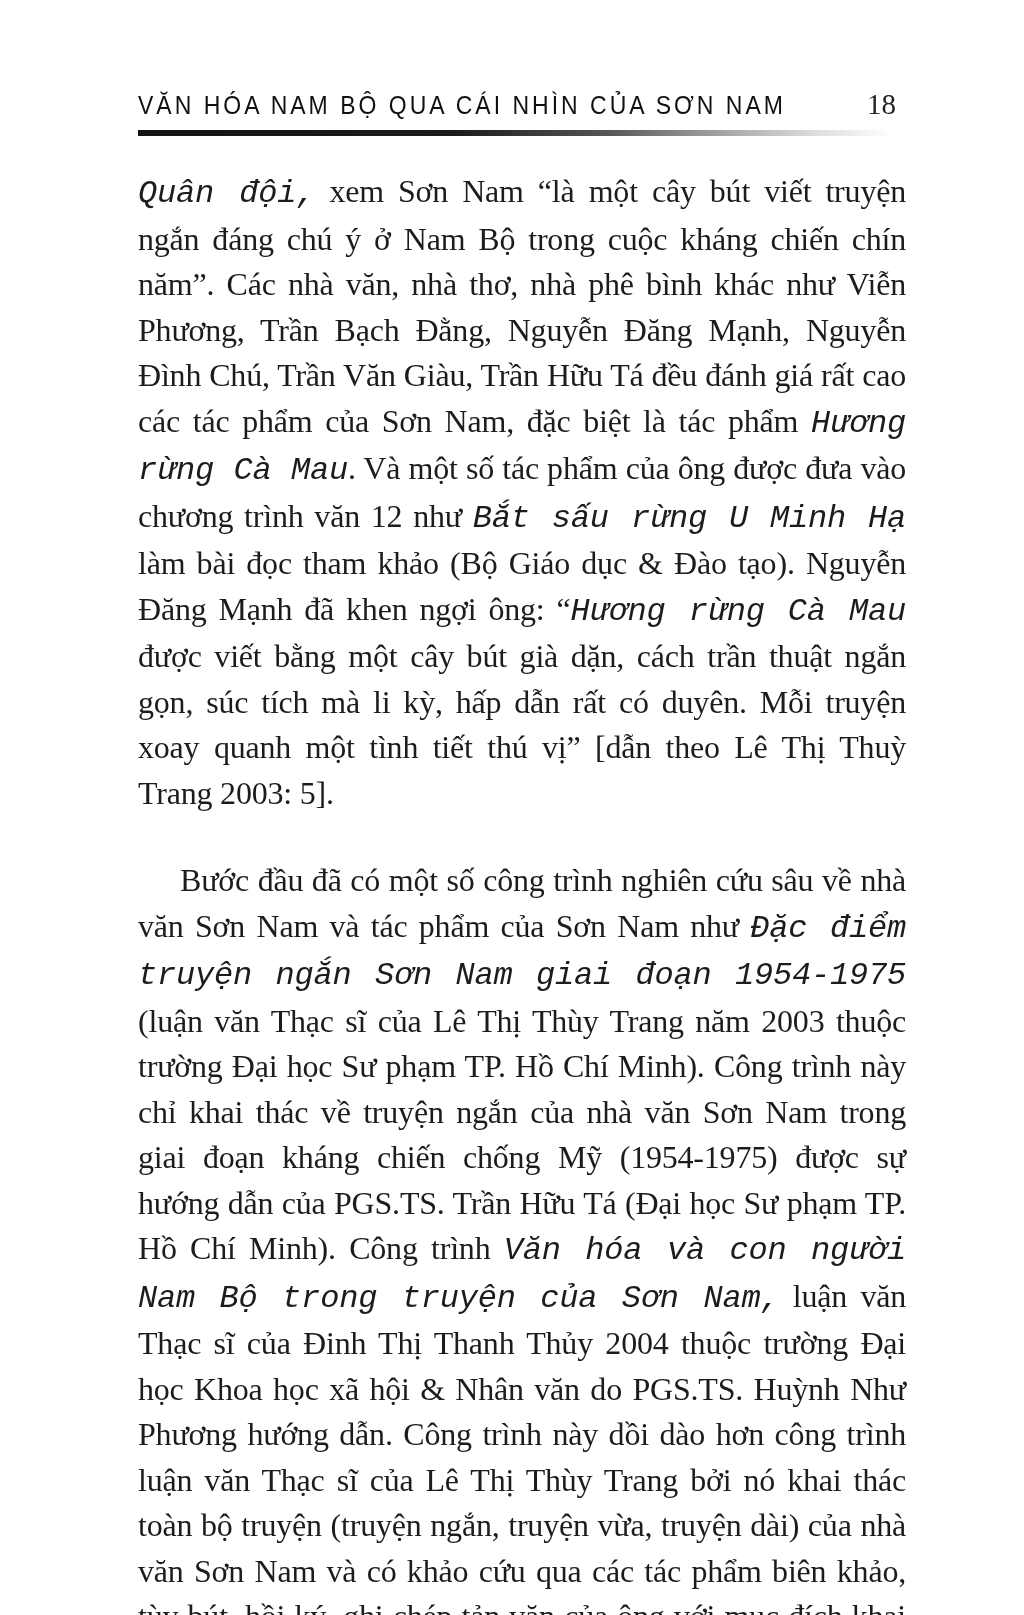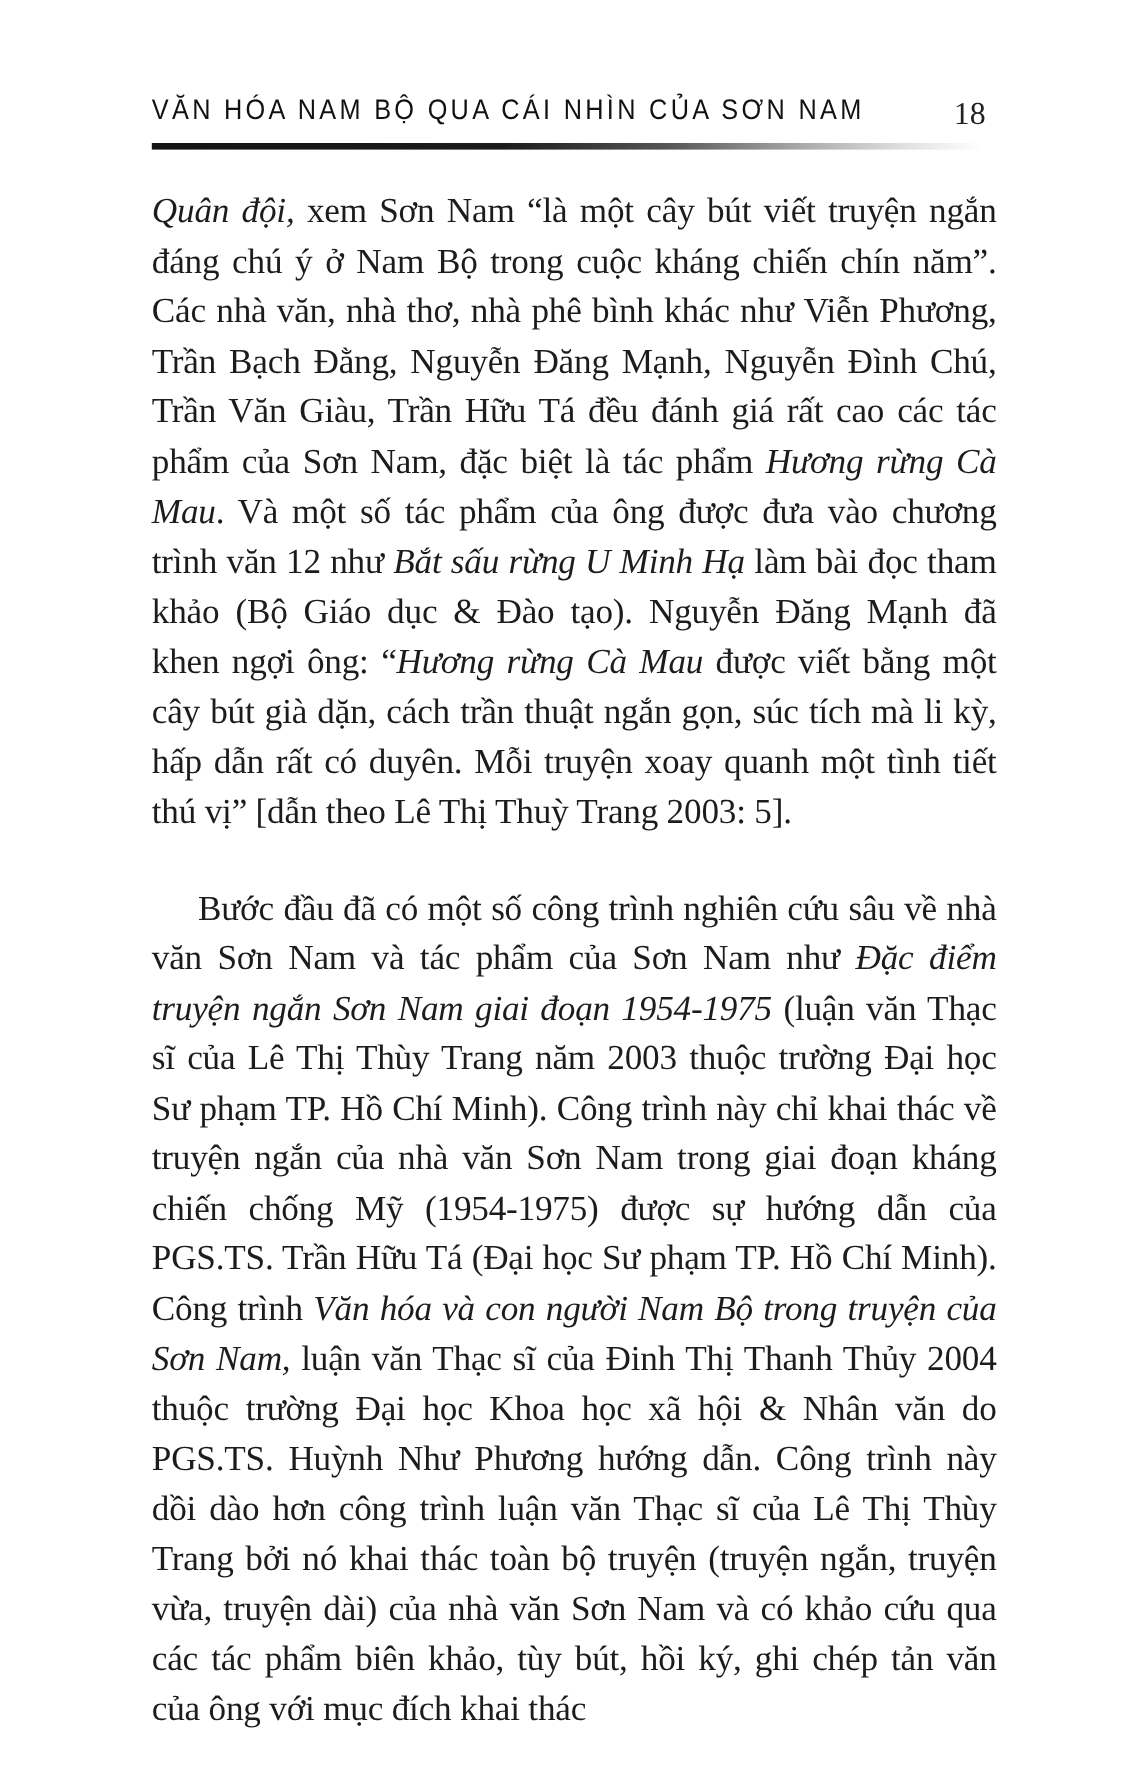--- a/index.html
+++ b/index.html
@@ -14,21 +14,21 @@
     background: #ffffff;
     box-sizing: border-box;
     padding: 88px 118px 0 138px;
     font-family: "Liberation Serif", serif;
     color: #1c1c1c;
     overflow: hidden;
   }
   .running-header {
     display: flex;
     justify-content: space-between;
-    align-items: flex-start;
+    align-items: flex-end;
   }
   .header-title {
     font-family: "Liberation Sans", sans-serif;
     font-size: 23px;
     font-weight: 500;
     letter-spacing: 3px;
     color: #111111;
     text-transform: uppercase;
     transform: scaleY(1.12);
     transform-origin: left bottom;
@@ -59,20 +59,21 @@
     text-align: justify;
     color: #1c1c1c;
     letter-spacing: -0.2px;
   }
   .body-text p + p {
     margin-top: 42px;
     text-indent: 42px;
   }
   .body-text em {
     font-style: italic;
+    font-family: Liberation Mono, monospace;
   }
 </style>
 </head>
 <body>
 
 <div class="page">
 
   <div class="running-header">
     <span class="header-title">VĂN HÓA NAM BỘ QUA CÁI NHÌN CỦA SƠN NAM</span>
     <span class="header-page-number">18</span>

